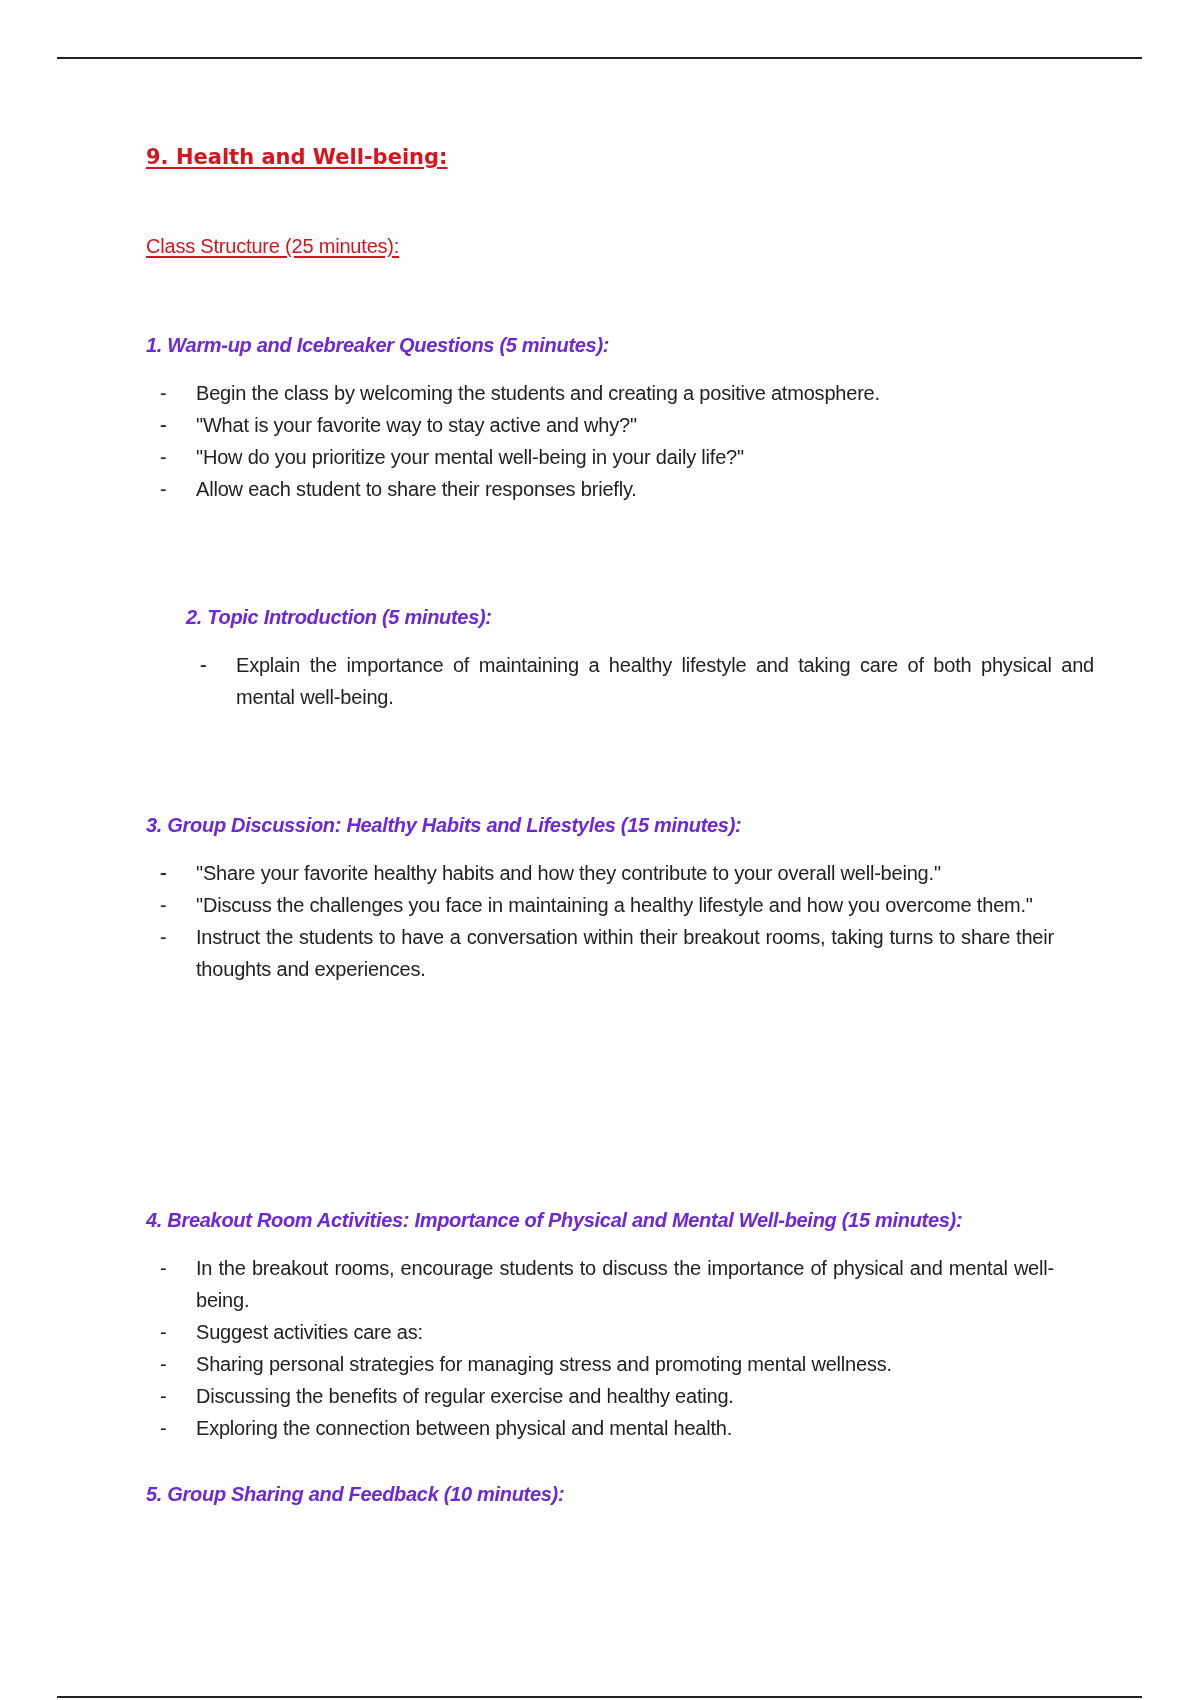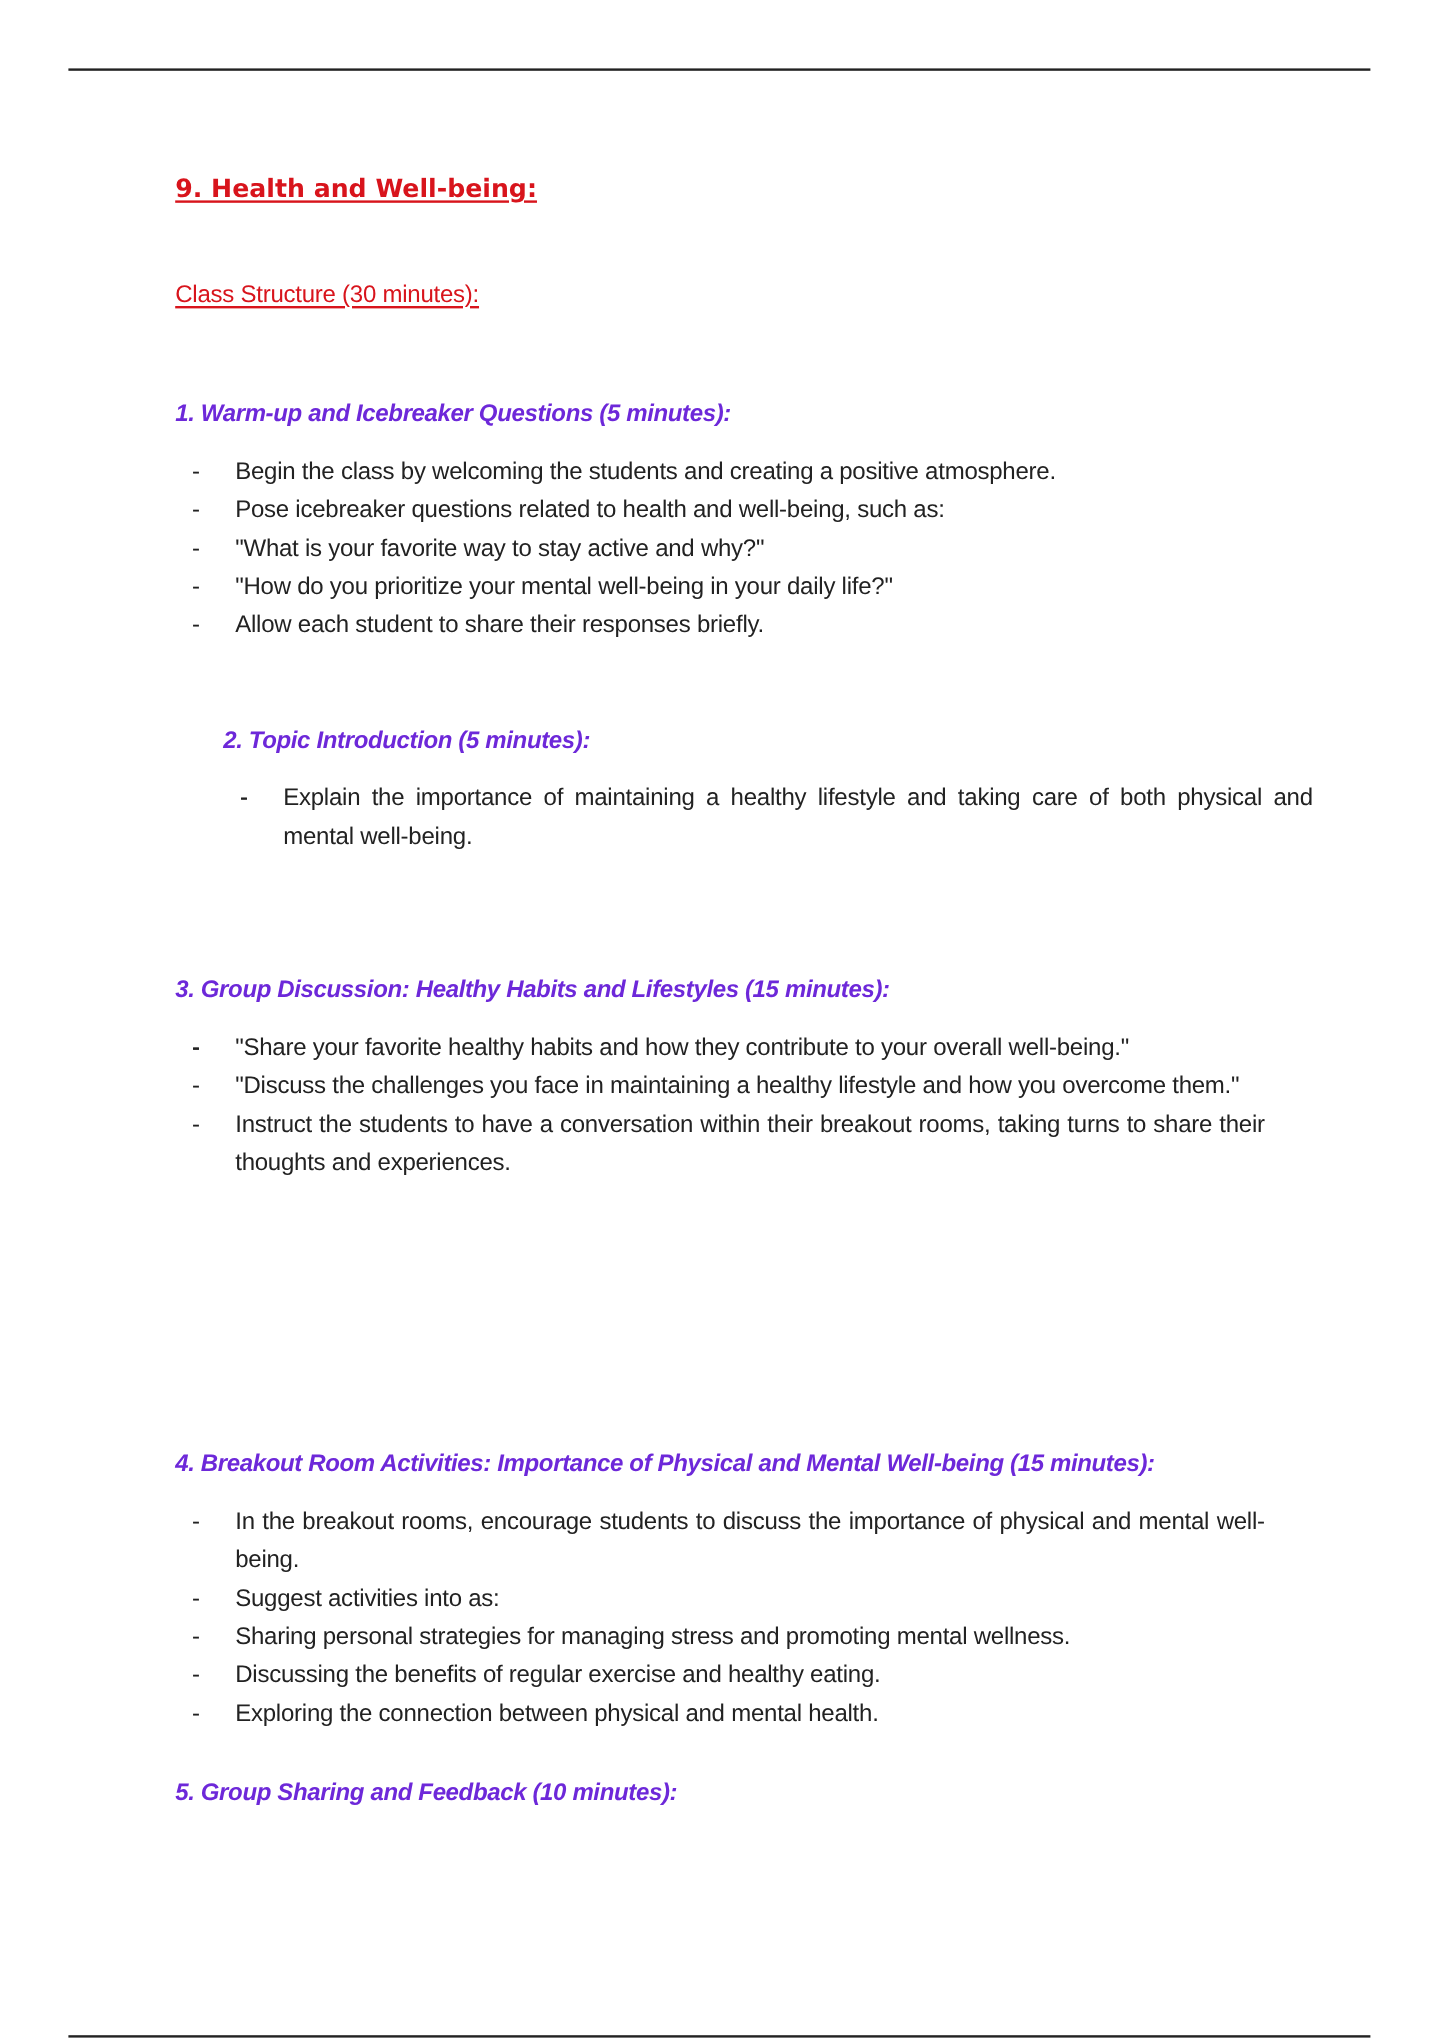--- a/index.html
+++ b/index.html
@@ -21,27 +21,27 @@
   .section li { position: relative; padding-left: 50px; font-size: 20px; line-height: 32px;
                 text-align: justify; letter-spacing: -0.2px; color: #222; }
   .section li .dash { position: absolute; left: 14px; top: 0; }
 </style>
 </head>
 <body>
 
 <div class="rule top"></div>
 
 <h1 class="doc-title">9. Health and Well-being:</h1>
-<p class="subtitle">Class Structure (30 minutes):</p>
+<p class="subtitle">Class Structure (25 minutes):</p>
 
 <div class="section" style="top:331px;">
   <h2>1. Warm-up and Icebreaker Questions (5 minutes):</h2>
   <ul>
     <li><span class="dash">-</span><span>Begin the class by welcoming the students and creating a positive atmosphere.</span></li>
-    <li><span class="dash">-</span><span>Pose icebreaker questions related to health and well-being, such as:</span></li>
+    <li><span class="dash">-</span></li>
     <li><span class="dash">-</span><span>"What is your favorite way to stay active and why?"</span></li>
     <li><span class="dash">-</span><span>"How do you prioritize your mental well-being in your daily life?"</span></li>
     <li><span class="dash">-</span><span>Allow each student to share their responses briefly.</span></li>
   </ul>
 </div>
 
 <div class="section" style="top:603px;margin-left:40px;">
   <h2>2. Topic Introduction (5 minutes):</h2>
   <ul>
     <li><span class="dash">-</span></li>
@@ -57,21 +57,21 @@
     <li><span class="dash">-</span><span>"Share your favorite healthy habits and how they contribute to your overall well-being."</span></li>
     <li><span class="dash">-</span><span>"Discuss the challenges you face in maintaining a healthy lifestyle and how you overcome them."</span></li>
     <li><span class="dash">-</span><span>Instruct the students to have a conversation within their breakout rooms, taking turns to share their thoughts and experiences.</span></li>
   </ul>
 </div>
 
 <div class="section" style="top:1178px;margin-top:28px;">
   <h2>4. Breakout Room Activities: Importance of Physical and Mental Well-being (15 minutes):</h2>
   <ul>
     <li><span class="dash">-</span><span>In the breakout rooms, encourage students to discuss the importance of physical and mental well-being.</span></li>
-    <li><span class="dash">-</span><span>Suggest activities into as:</span></li>
+    <li><span class="dash">-</span><span>Suggest activities care as:</span></li>
     <li><span class="dash">-</span><span>Sharing personal strategies for managing stress and promoting mental wellness.</span></li>
     <li><span class="dash">-</span><span>Discussing the benefits of regular exercise and healthy eating.</span></li>
     <li><span class="dash">-</span><span>Exploring the connection between physical and mental health.</span></li>
   </ul>
 </div>
 
 <div class="section" style="top:1480px;">
   <h2>5. Group Sharing and Feedback (10 minutes):</h2>
 </div>
 

